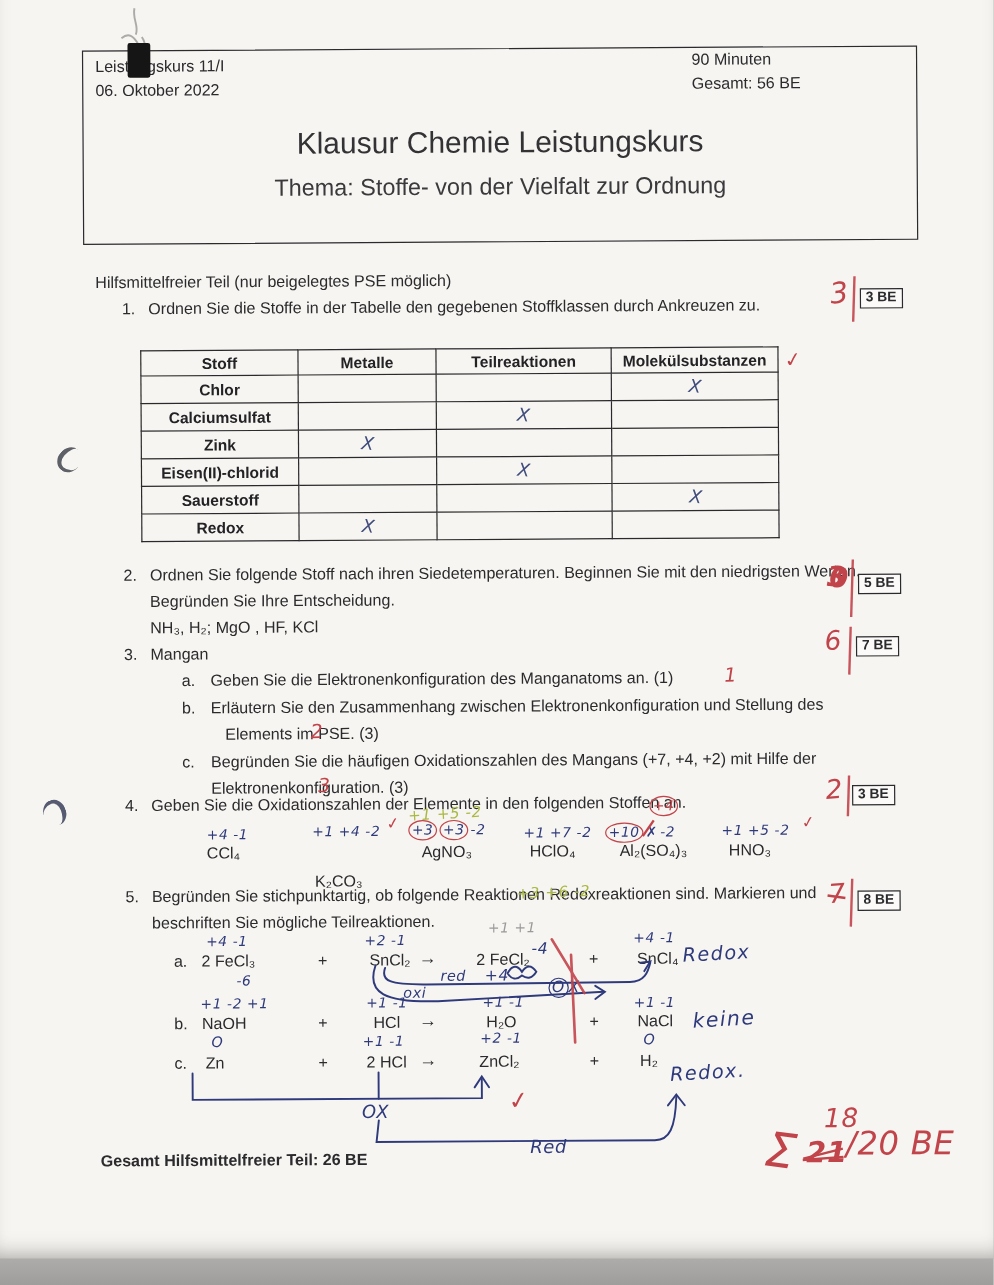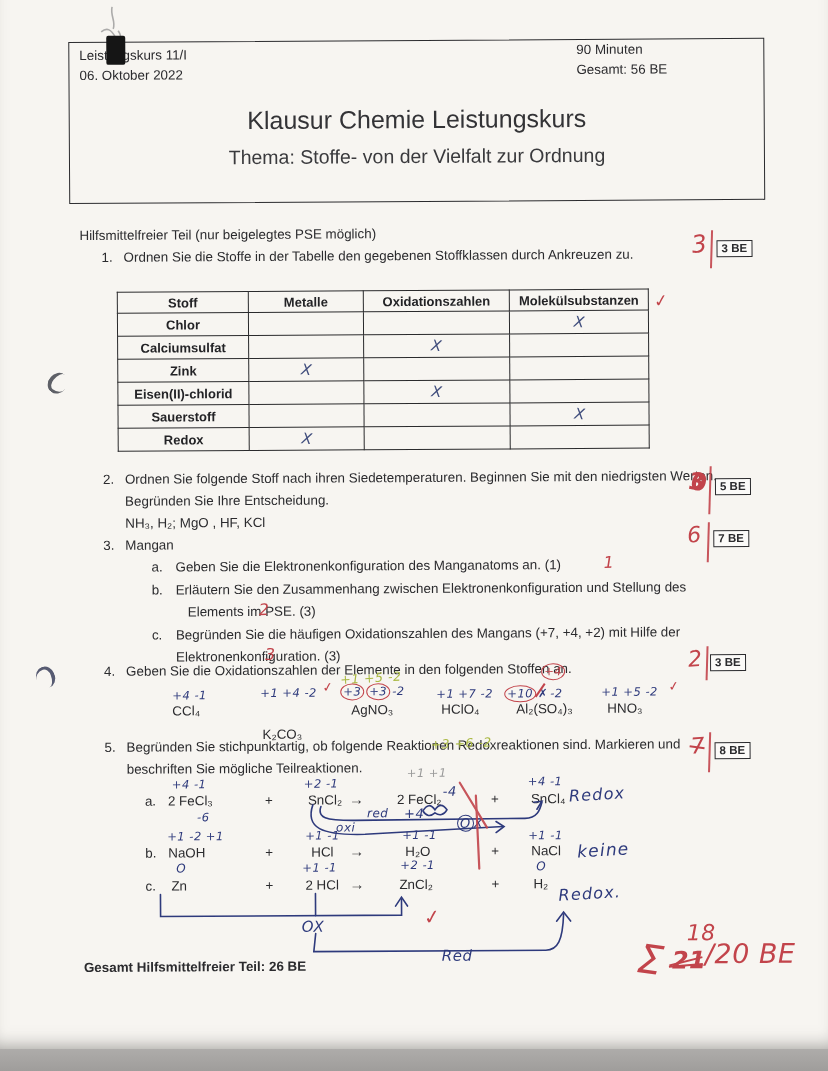--- a/index.html
+++ b/index.html
@@ -79,21 +79,21 @@
     <colgroup>
         <col style="width:131px">
         <col style="width:115px">
         <col style="width:146px">
         <col style="width:139px">
       </colgroup>
     <tbody>
         <tr>
       <th>Stoff</th>
       <th>Metalle</th>
-      <th>Oxidationszahlen</th>
+      <th>Teilreaktionen</th>
       <th>Molekülsubstanzen</th>
     </tr>
     <tr>
       <td class="name">Chlor</td>
       <td><span class="xmark"></span></td>
       <td><span class="xmark"></span></td>
       <td><span class="xmark">X</span></td>
     </tr>
     <tr>
       <td class="name">Calciumsulfat</td>

